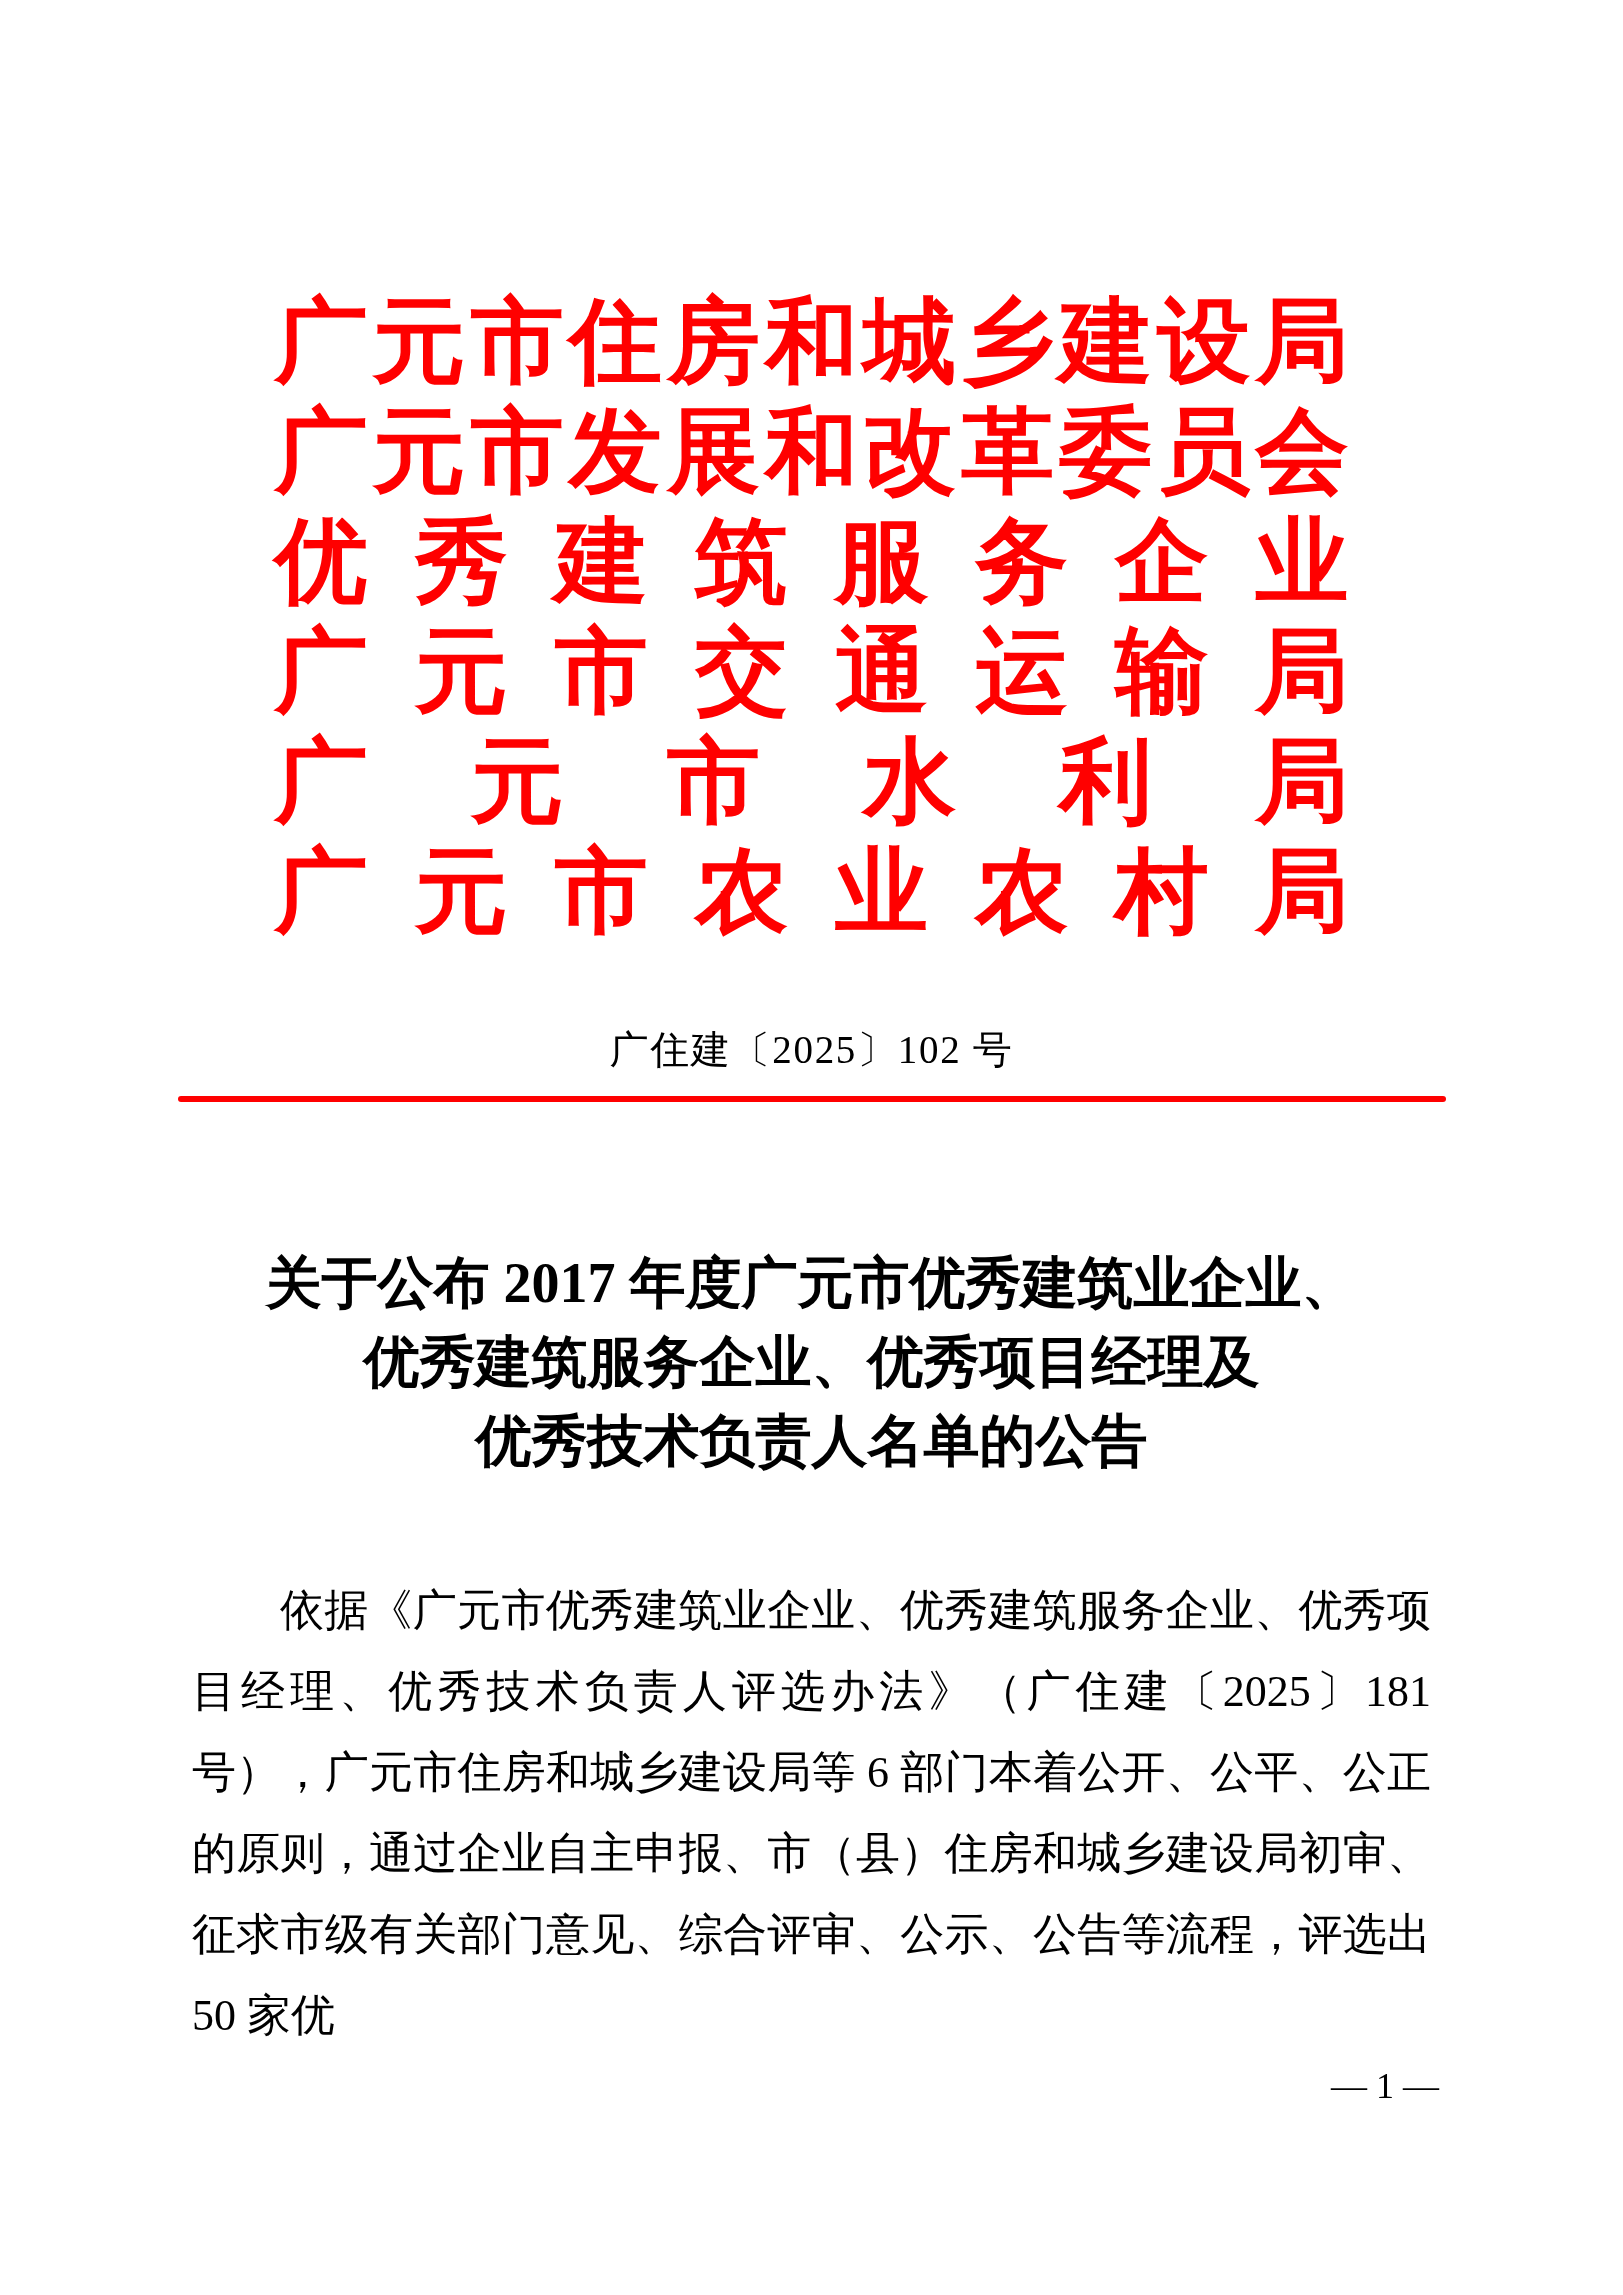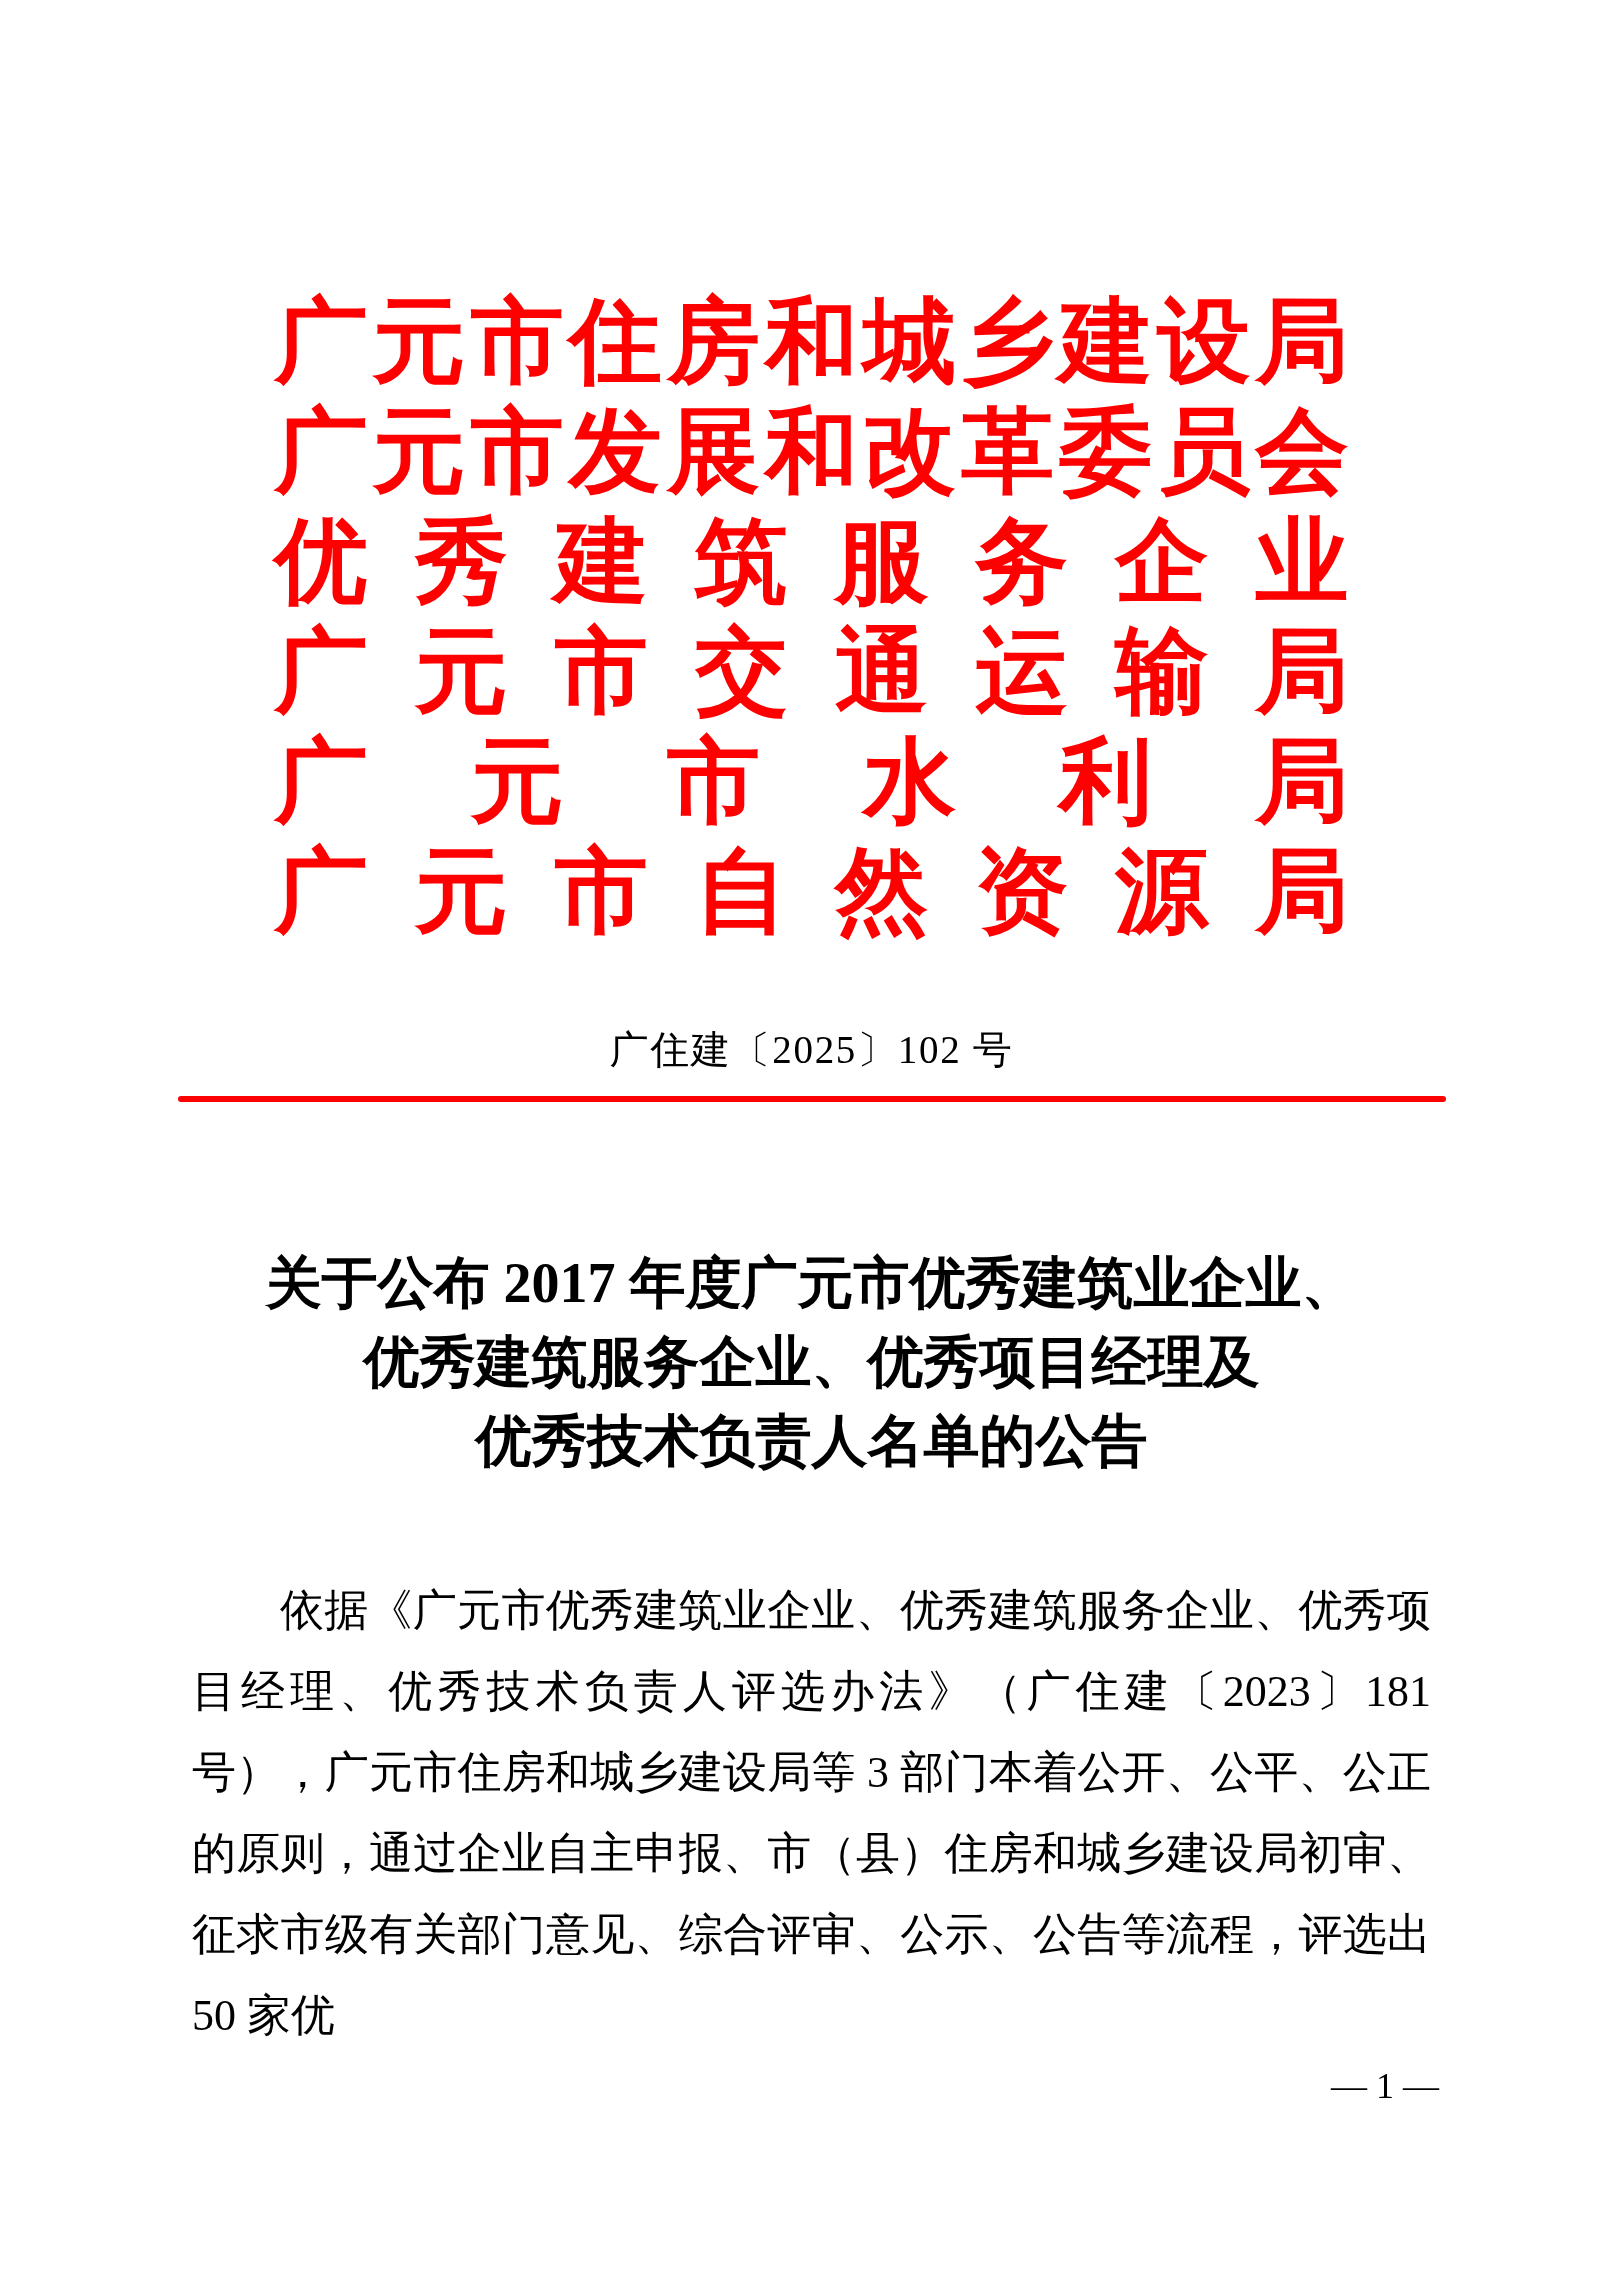--- a/index.html
+++ b/index.html
@@ -91,33 +91,33 @@
 <body>
 
 <div class="page">
 
   <header class="red-head">
     <div class="dept-line">广元市住房和城乡建设局</div>
     <div class="dept-line">广元市发展和改革委员会</div>
     <div class="dept-line">优秀建筑服务企业</div>
     <div class="dept-line">广元市交通运输局</div>
     <div class="dept-line">广元市水利局</div>
-    <div class="dept-line">广元市自然资源局</div>
+    <div class="dept-line">广元市农业农村局</div>
   </header>
 
   <div class="doc-number">广住建〔2025〕102 号</div>
 
   <div class="red-rule"></div>
 
   <h1 class="doc-title">
     <div>关于公布 2017 年度广元市优秀建筑业企业、</div>
     <div>优秀建筑服务企业、优秀项目经理及</div>
     <div>优秀技术负责人名单的公告</div>
   </h1>
 
   <main class="body-text">
-    <p>依据《广元市优秀建筑业企业、优秀建筑服务企业、优秀项目经理、优秀技术负责人评选办法》（广住建〔2023〕181 号），广元市住房和城乡建设局等 3 部门本着公开、公平、公正的原则，通过企业自主申报、市（县）住房和城乡建设局初审、征求市级有关部门意见、综合评审、公示、公告等流程，评选出 50 家优</p>
+    <p>依据《广元市优秀建筑业企业、优秀建筑服务企业、优秀项目经理、优秀技术负责人评选办法》（广住建〔2025〕181 号），广元市住房和城乡建设局等 6 部门本着公开、公平、公正的原则，通过企业自主申报、市（县）住房和城乡建设局初审、征求市级有关部门意见、综合评审、公示、公告等流程，评选出 50 家优</p>
   </main>
 
   <footer class="page-footer">— 1 —</footer>
 
 </div>
 
 
 </body></html>

